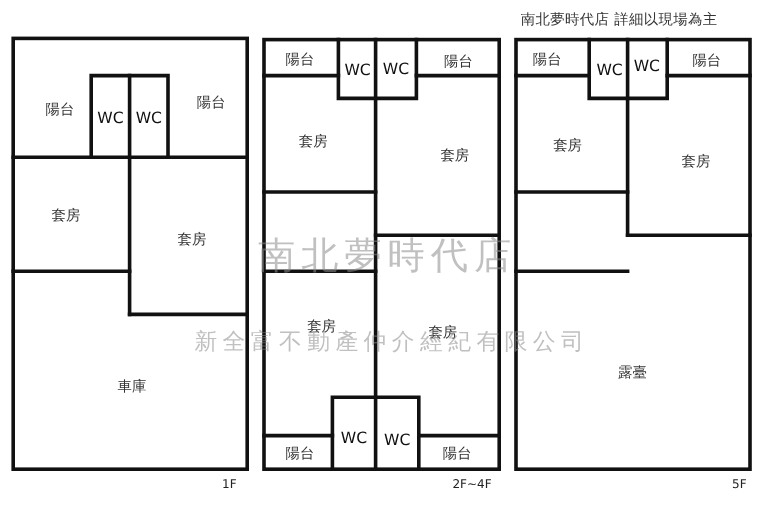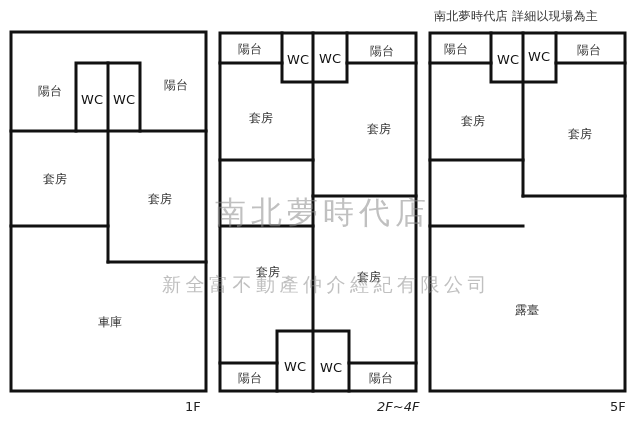--- a/index.html
+++ b/index.html
@@ -1,21 +1,21 @@
 <!DOCTYPE html>
 <html><head>
 <meta charset="utf-8">
 <style>
   html, body { margin: 0; padding: 0; background: #ffffff; }
   body { width: 640px; height: 430px; position: relative; overflow: hidden;
          font-family: "DejaVu Sans", "Liberation Sans", sans-serif; color: #222; }
   .label { position: absolute; font-size: 12px; color: #333; white-space: nowrap;
            transform: translate(-50%, -50%); line-height: 1; }
   .wc { font-size: 13px; color: #111; }
-  .floor-tag { position: absolute; font-size: 13px; color: #222; line-height: 1; }
+  .floor-tag { position: absolute; font-size: 10px; color: #222; line-height: 1; }
   .disclaimer { position: absolute; left: 434px; top: 8px; font-size: 12px; color: #333; letter-spacing: 0.3px; }
   .wm1 { position: absolute; left: 215px; top: 192px; font-size: 31px; color: rgba(140,140,140,0.55);
          font-family: "DejaVu Serif", "Liberation Serif", serif; letter-spacing: 5px; white-space: nowrap; }
   .wm2 { position: absolute; left: 162px; top: 272px; font-size: 19px; color: rgba(140,140,140,0.55);
          font-family: Liberation Sans, sans-serif; letter-spacing: 4.5px; white-space: nowrap; }
   svg { position: absolute; left: 0; top: 0; }
 </style>
 </head>
 <body>
 
@@ -81,21 +81,21 @@
   <span class="label wc" style="left:330px;top:58px;">WC</span>
   <span class="label" style="left:382px;top:51px;">陽台</span>
   <span class="label" style="left:261px;top:118px;">套房</span>
   <span class="label" style="left:379px;top:129px;">套房</span>
   <span class="label" style="left:268px;top:272px;">套房</span>
   <span class="label" style="left:369px;top:277px;">套房</span>
   <span class="label wc" style="left:295px;top:366px;">WC</span>
   <span class="label wc" style="left:331px;top:367px;">WC</span>
   <span class="label" style="left:250px;top:378px;">陽台</span>
   <span class="label" style="left:381px;top:378px;">陽台</span>
-  <span class="floor-tag" style="left:377px;top:400px;font-style:italic;">2F~4F</span>
+  <span class="floor-tag" style="left:377px;top:400px;">2F~4F</span>
 </div>
 
 <div>
   <span class="label" style="left:456px;top:49px;">陽台</span>
   <span class="label wc" style="left:508px;top:59px;">WC</span>
   <span class="label wc" style="left:539px;top:56px;">WC</span>
   <span class="label" style="left:589px;top:50px;">陽台</span>
   <span class="label" style="left:473px;top:121px;">套房</span>
   <span class="label" style="left:580px;top:134px;">套房</span>
   <span class="label" style="left:527px;top:310px;">露臺</span>

